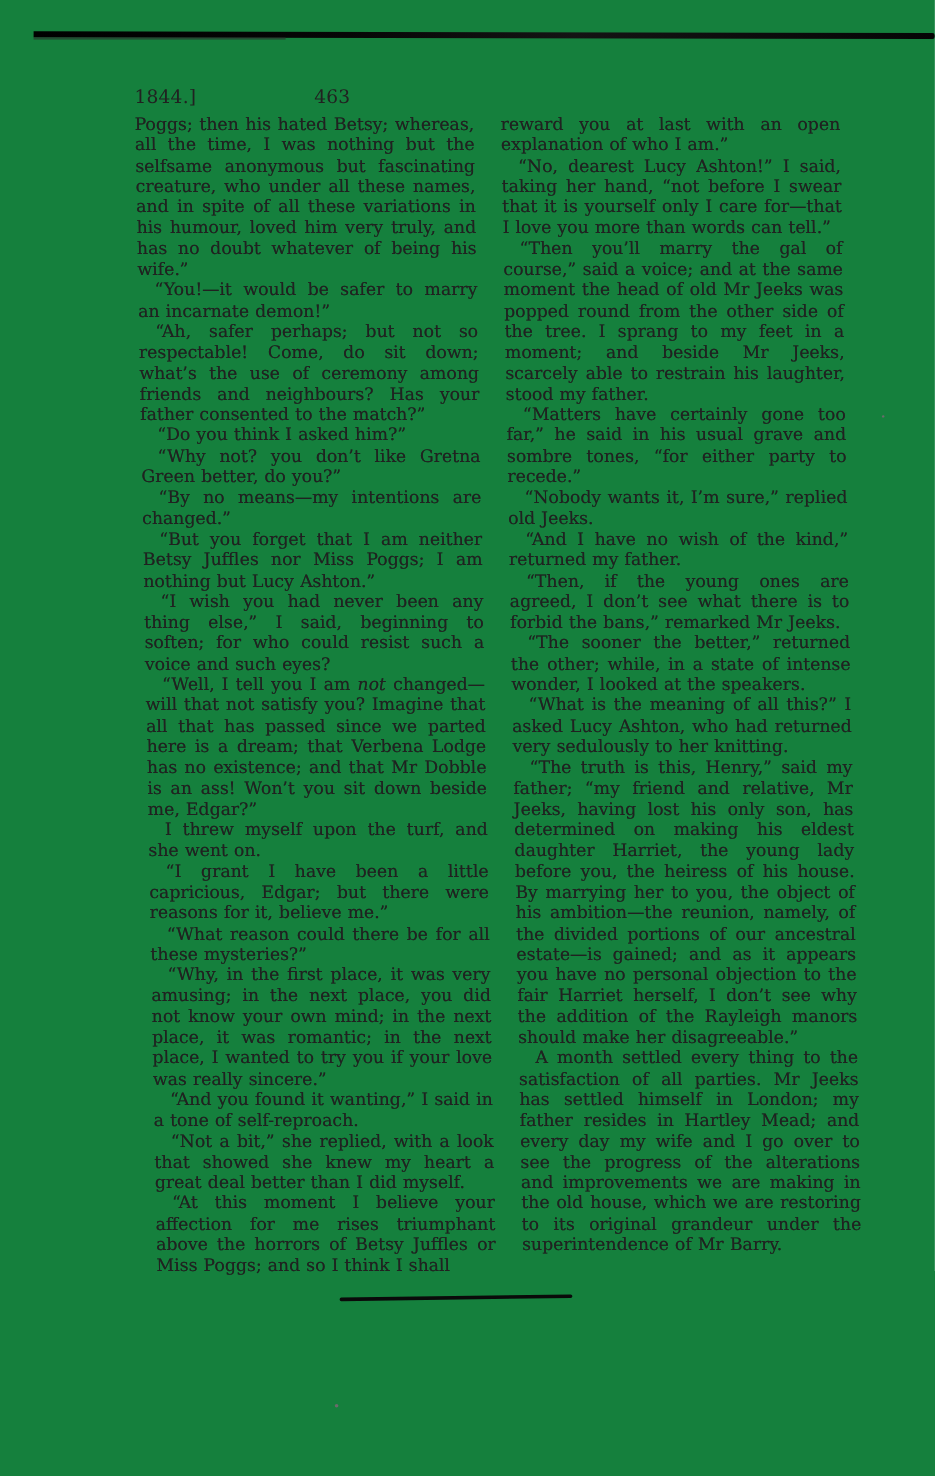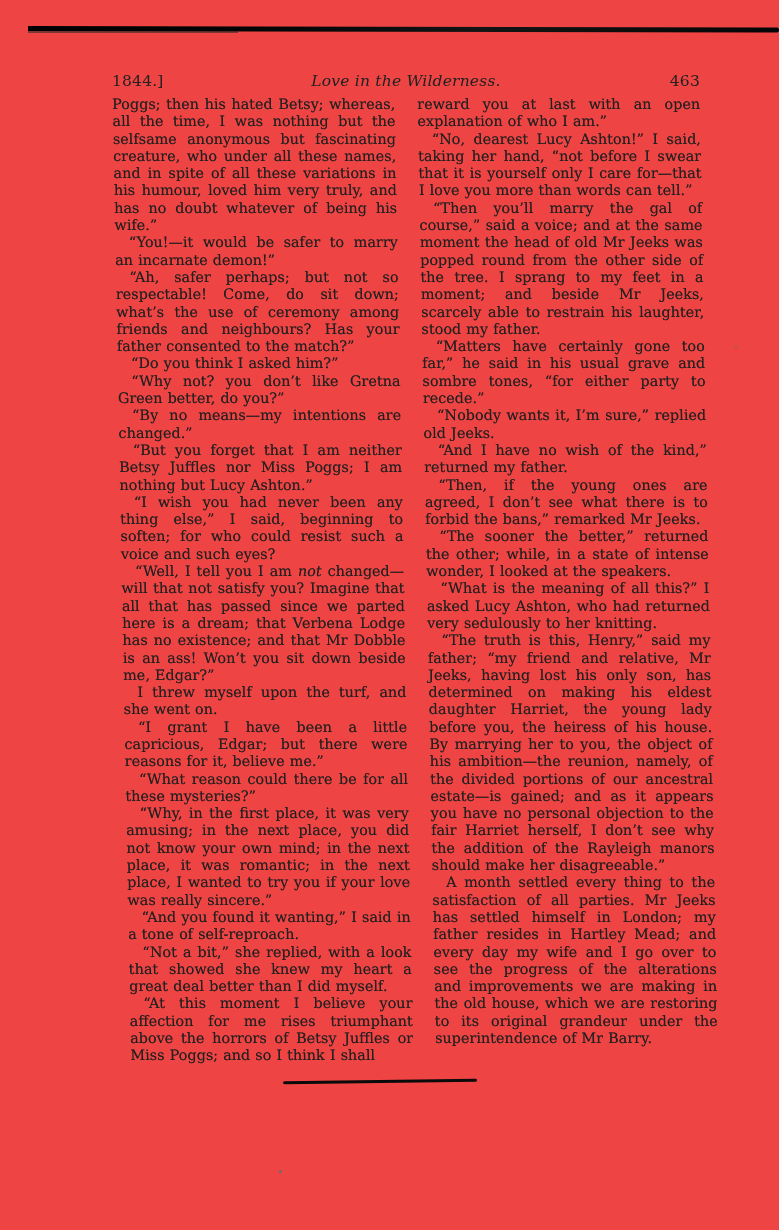--- a/index.html
+++ b/index.html
@@ -4,21 +4,21 @@
 <style>
   html, body { margin: 0; padding: 0; }
   body {
     width: 779px; height: 1230px;
     background: #ffffff;
     font-family: "DejaVu Serif", "Liberation Serif", serif;
   }
   .page {
     position: relative;
     width: 779px; height: 1230px;
-    background: #ef4444;
+    background: #15803d;
     overflow: hidden;
     color: #212121;
   }
   
   .scan-bar {
     position: absolute;
     left: 28px; top: 26px; width: 751px; height: 5px;
     background: linear-gradient(to right, #000 0%, #060606 35%, #141414 60%, #050505 100%);
     transform: rotate(0.12deg);
     transform-origin: left center;
@@ -80,21 +80,20 @@
 
 <div class="page">
 
   <div class="scan-bar"></div>
   <div class="scan-bar-taper"></div>
 
   <div class="content">
 
     <div class="header">
       <span class="h-left">1844.]</span>
-      <span class="h-title">Love in the Wilderness.</span>
       <span class="h-page">463</span>
     </div>
 
     <div class="columns">
 
       <div class="col">
         <p class="para cont">Poggs; then his hated Betsy; whereas, all the time, I was nothing but the selfsame anonymous but fascinating creature, who under all these names, and in spite of all these variations in his humour, loved him very truly, and has no doubt whatever of being his wife.”</p>
         <p class="para">“You!—it would be safer to marry an incarnate demon!”</p>
         <p class="para">“Ah, safer perhaps; but not so respectable! Come, do sit down; what’s the use of ceremony among friends and neighbours? Has your father consented to the match?”</p>
         <p class="para">“Do you think I asked him?”</p>

